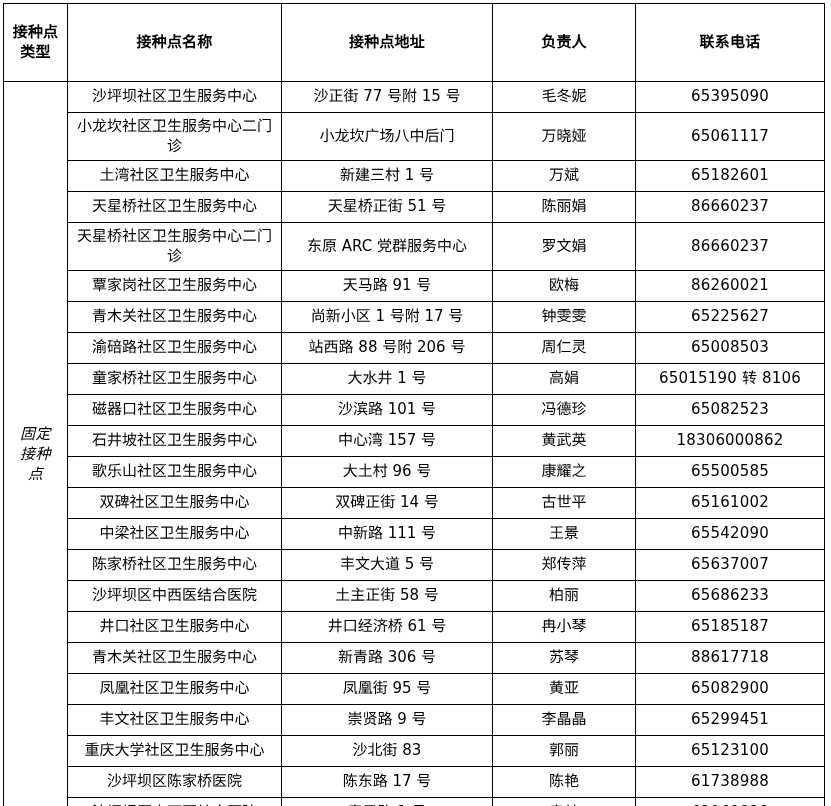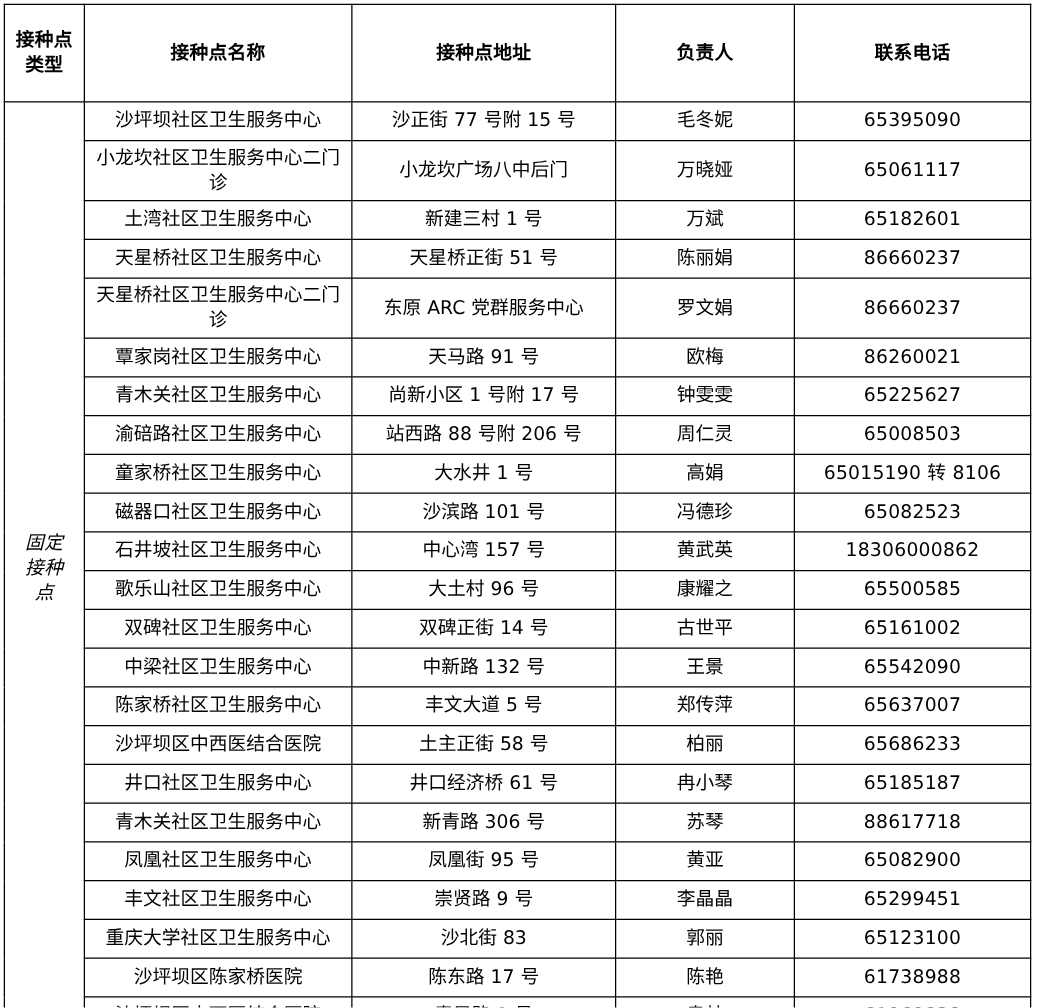--- a/index.html
+++ b/index.html
@@ -173,21 +173,21 @@
           <td class="cell-tel">65500585</td>
         </tr>
         <tr>
           <td class="cell-name">双碑社区卫生服务中心</td>
           <td class="cell-addr">双碑正街 14 号</td>
           <td class="cell-mgr">古世平</td>
           <td class="cell-tel">65161002</td>
         </tr>
         <tr>
           <td class="cell-name">中梁社区卫生服务中心</td>
-          <td class="cell-addr">中新路 132 号</td>
+          <td class="cell-addr">中新路 111 号</td>
           <td class="cell-mgr">王景</td>
           <td class="cell-tel">65542090</td>
         </tr>
         <tr>
           <td class="cell-name">陈家桥社区卫生服务中心</td>
           <td class="cell-addr">丰文大道 5 号</td>
           <td class="cell-mgr">郑传萍</td>
           <td class="cell-tel">65637007</td>
         </tr>
         <tr>

